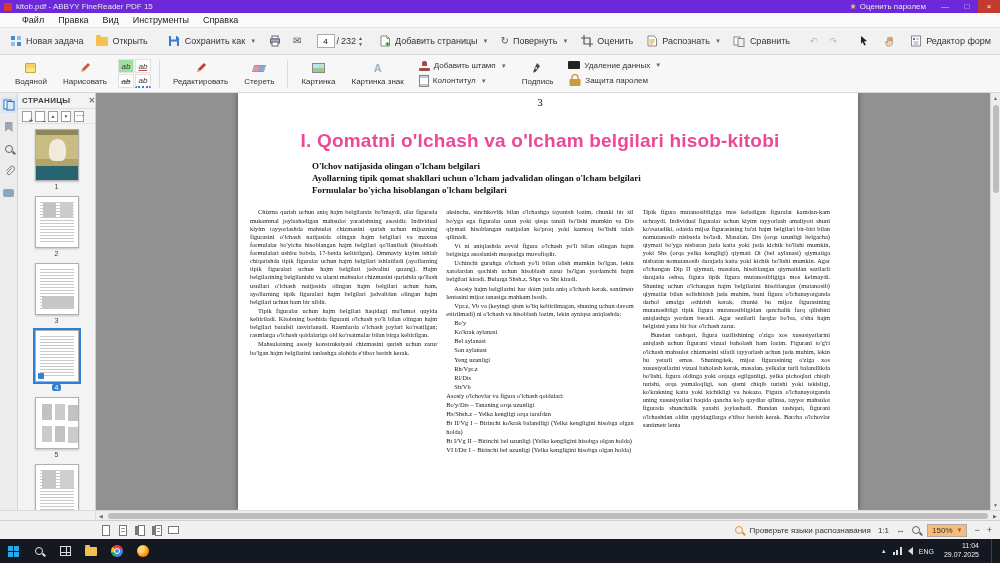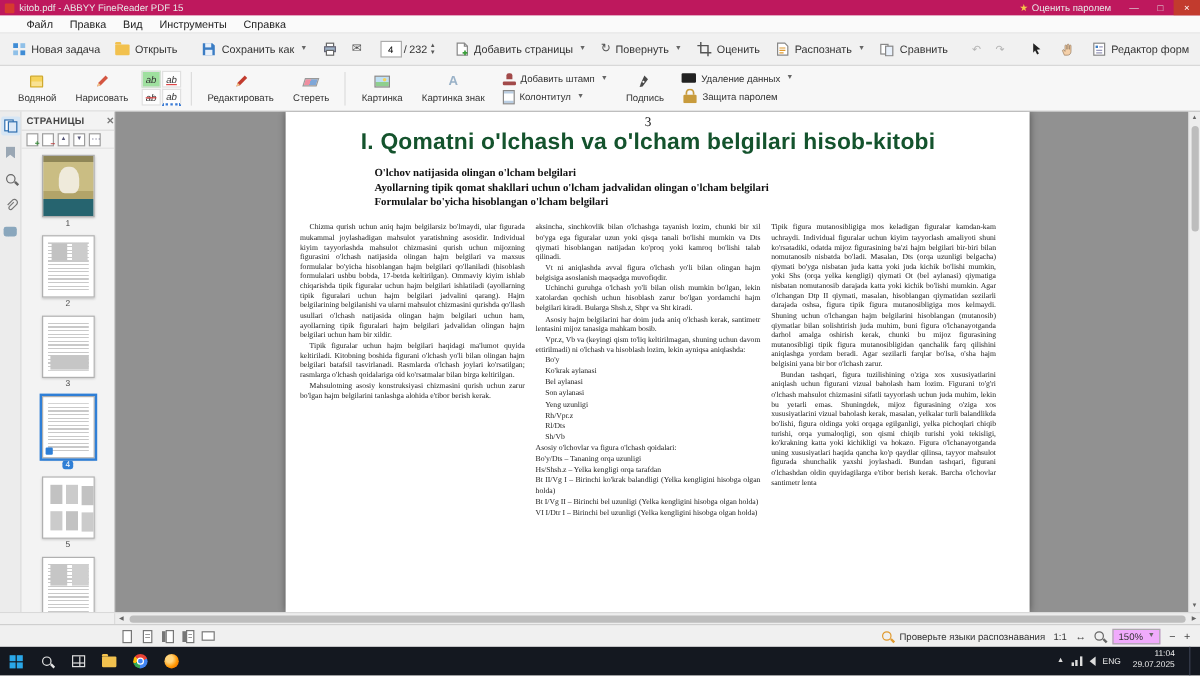--- a/index.html
+++ b/index.html
@@ -1,21 +1,21 @@
 <!DOCTYPE html>
 <html><head>
 <meta charset="utf-8">
 <style>
   * { box-sizing: border-box; margin: 0; padding: 0; }
   html,body { width:1000px; height:563px; overflow:hidden; }
   body { font-family:"Liberation Sans", sans-serif; font-size:9px; color:#333; }
   .app { width:1000px; height:563px; display:flex; flex-direction:column; background:#f0f0f0; }
 
   
-  .titlebar { height:13px; background:#be185d; color:#e8e8e8; display:flex; align-items:center; font-size:8px; padding:0 0 0 4px; flex:0 0 auto; }
+  .titlebar { height:13px; background:#6d28d9; color:#e8e8e8; display:flex; align-items:center; font-size:8px; padding:0 0 0 4px; flex:0 0 auto; }
   .appico { width:8px; height:8px; background:#d63b2f; border-radius:1px; margin-right:4px; }
   .tb-title { white-space:nowrap; }
   .tb-right { margin-left:auto; display:flex; align-items:center; height:100%; }
   .rate { display:flex; align-items:center; gap:3px; padding:0 8px; cursor:default; }
   .star { color:#f5c64a; font-size:8px; }
   .wbtn { width:22px; height:100%; display:flex; align-items:center; justify-content:center; font-size:8px; color:#ddd; }
   .wbtn.close { background:#c23b2e; color:#fff; }
 
   
   .menubar { height:15px; background:#fafafa; display:flex; align-items:center; gap:2px; padding-left:16px; border-bottom:1px solid #e2e2e2; flex:0 0 auto; }
@@ -106,21 +106,21 @@
   .t6::after { content:""; position:absolute; top:5px; left:6px; width:14px; height:18px; background:#c6c6c6; box-shadow:18px 0 #cfcfcf; }
   .tnum { font-size:7px; color:#444; margin-top:2px; padding:0 3px; }
   .thumb-item.sel .thumb { outline:2px solid #2f7fd6; }
   .thumb-item.sel .tnum { background:#2f7fd6; color:#fff; border-radius:2px; }
   .pbadge { position:absolute; left:2px; bottom:2px; width:6px; height:6px; background:#2f7fd6; border-radius:1px; }
 
   
   .docarea { flex:1; background:#919191; overflow:hidden; position:relative; min-width:0; }
   .page { width:620px; height:100%; margin:0 auto; background:#fff; box-shadow:0 0 6px rgba(0,0,0,.45); padding:0 28px 0 12px; overflow:hidden; font-family:"Liberation Serif", serif; }
   .pageno { text-align:center; font-size:11px; color:#111; padding-top:3px; }
-  .doc-title { text-align:center; font-family:"Liberation Sans",sans-serif; font-weight:bold; font-size:19px; color:#14532d; letter-spacing:.2px; }
+  .doc-title { text-align:center; font-family:"Liberation Sans",sans-serif; font-weight:bold; font-size:19px; color:#ec4899; margin-top:22px; letter-spacing:.2px; }
   .subtitles { margin:8px 0 0 62px; font-size:9px; font-weight:bold; color:#111; line-height:1.35; }
   .cols { display:flex; gap:9px; margin-top:12px; height:300px; overflow:hidden; }
   .col { flex:1; font-size:6.4px; line-height:1.27; text-align:justify; color:#1a1a1a; }
   .col p { text-indent:8px; margin-bottom:1px; }
   .col p.noind { text-indent:0; }
   .col .short { text-indent:8px; text-align:left; }
   .vscroll { position:absolute; right:0; top:0; bottom:0; width:10px; background:#ededed; border-left:1px solid #d4d4d4; display:flex; flex-direction:column; align-items:center; }
   .vs-arrow { font-size:5px; color:#666; height:10px; display:flex; align-items:center; }
   .vs-thumb { width:6px; height:88px; background:#bdbdbd; border-radius:3px; margin-top:2px; }
   .vs-bottom { margin-top:auto; }
@@ -134,21 +134,21 @@
   .hs-right { width:10px; }
 
   
   .statusbar { height:19px; background:#f0f0f0; border-top:1px solid #cfcfcf; display:flex; align-items:center; padding:0 8px 0 100px; gap:6px; flex:0 0 auto; font-size:8px; }
   .pmode { width:11px; height:13px; display:flex; align-items:center; justify-content:center; }
   .pm { width:8px; height:11px; border:1px solid #777; background:#fff; position:relative; }
   .pm.scroll::after { content:""; position:absolute; left:1px; right:1px; top:2px; height:6px; background:repeating-linear-gradient(180deg,#999 0 1px, transparent 1px 3px); }
   .pm.two { box-shadow:-4px 0 0 -1px #777; margin-left:4px; }
   .pm.wide { width:11px; height:8px; }
   .sb-right { margin-left:auto; display:flex; align-items:center; gap:7px; }
-  .zoombox { display:flex; align-items:center; gap:3px; border:1px solid #ababab; background:#f0abfc; padding:1px 4px; font-size:8px; }
+  .zoombox { display:flex; align-items:center; gap:3px; border:1px solid #ababab; background:#fdba74; padding:1px 4px; font-size:8px; }
   .sb-glyph { font-size:9px; color:#444; }
 
   
   .taskbar { height:24px; background:#141820; display:flex; align-items:center; flex:0 0 auto; color:#e8e8e8; }
   .tk { width:26px; height:100%; display:flex; align-items:center; justify-content:center; }
   .winlogo { width:11px; height:11px; display:grid; grid-template-columns:5px 5px; grid-template-rows:5px 5px; gap:1px; }
   .winlogo span { background:#2aa7e8; }
   .tview { width:11px; height:10px; border:1px solid #dcdcdc; background:linear-gradient(#dcdcdc,#dcdcdc) 5px 0/1px 100% no-repeat, linear-gradient(#dcdcdc,#dcdcdc) 0 4.5px/100% 1px no-repeat; }
   .chrome { width:12px; height:12px; border-radius:50%; background:conic-gradient(from -50deg,#ea4335 0 33%,#4285f4 33% 66%,#34a853 66% 84%,#fbbc05 84% 100%); position:relative; }
   .chrome::after { content:""; position:absolute; inset:3px; background:#4285f4; border:1.5px solid #fff; border-radius:50%; }

